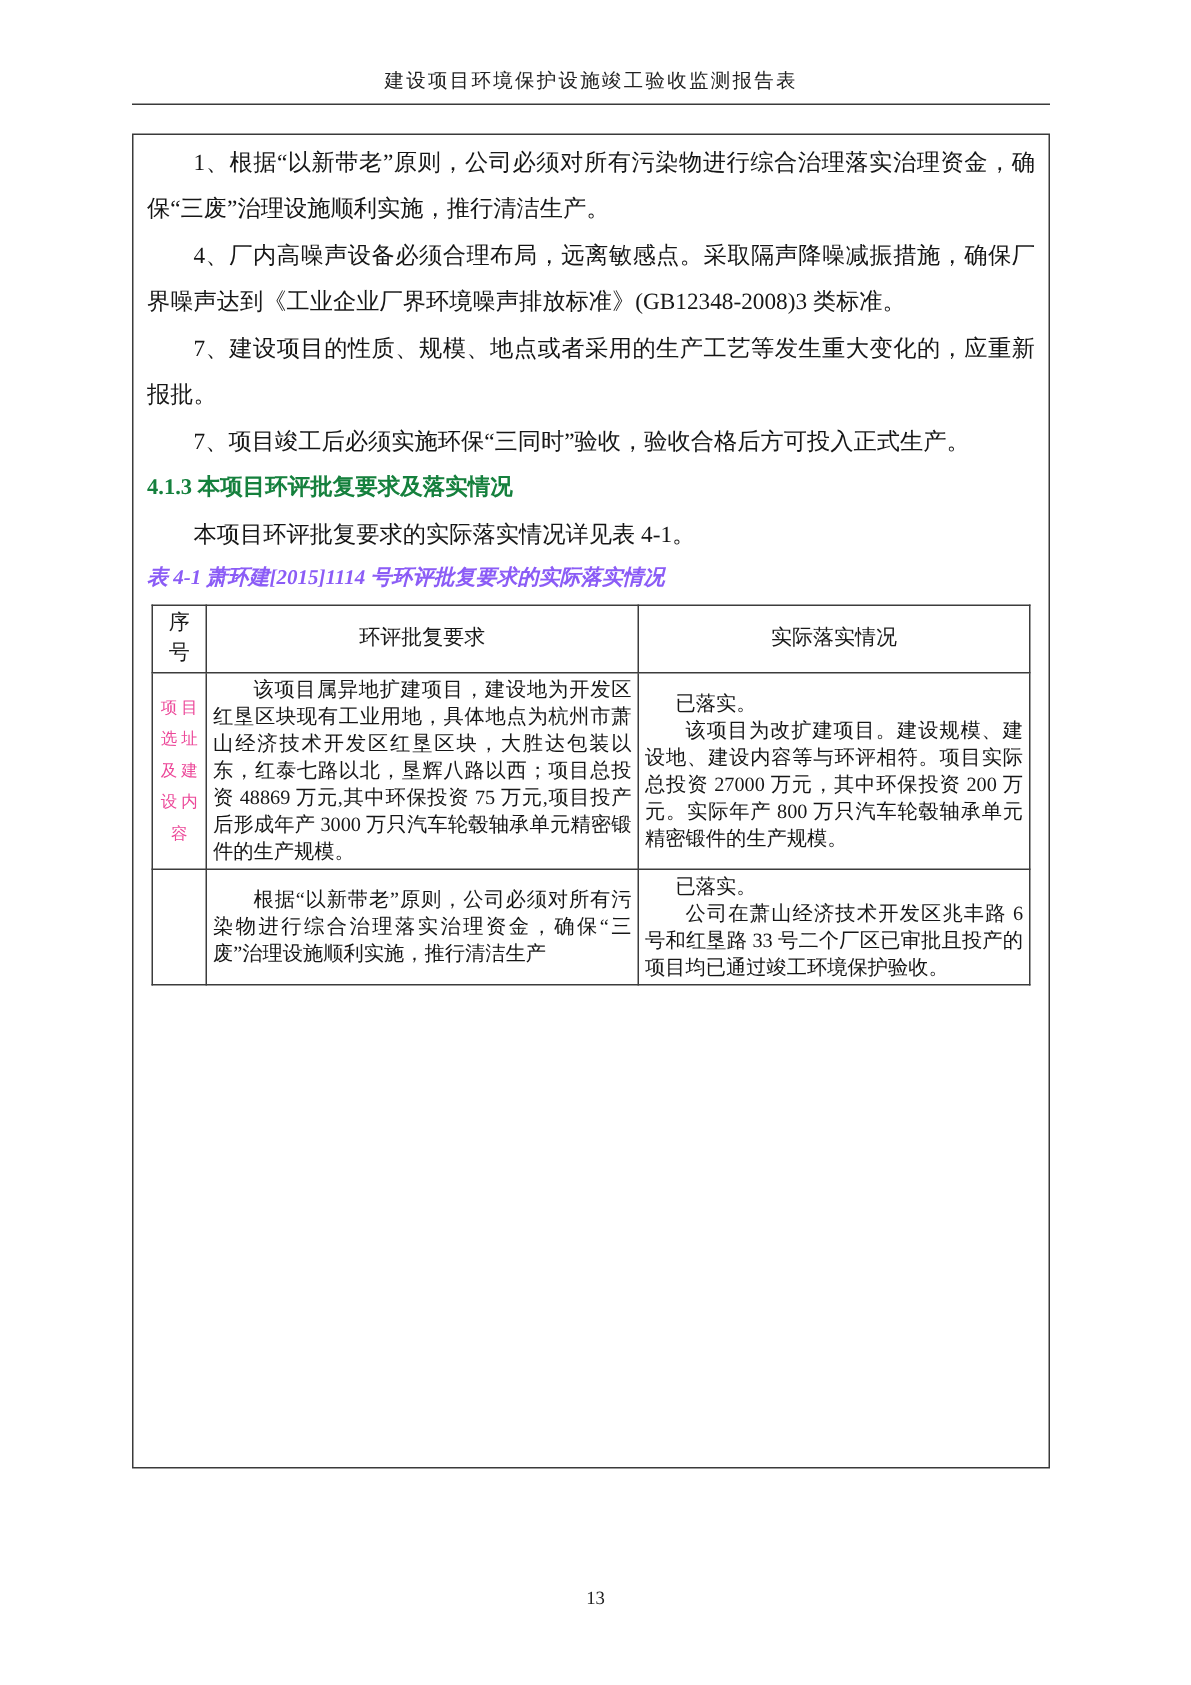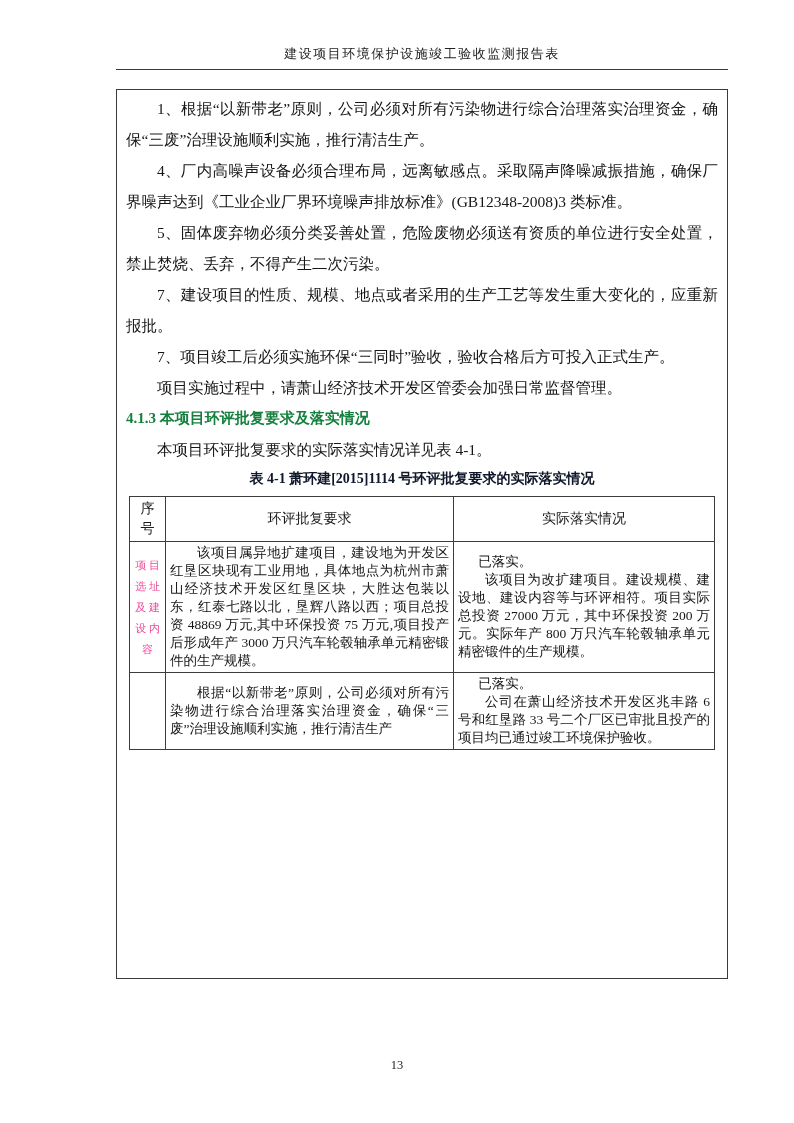--- a/index.html
+++ b/index.html
@@ -6,21 +6,21 @@
   .page {
     position: relative;
     width: 794px;
     height: 1123px;
     background: #ffffff;
     color: #1a1a1a;
     font-family: "Liberation Serif", "DejaVu Serif", serif;
     overflow: hidden;
   }
   .sheet {
-    margin-left: 116px;
+    margin-left: 88px;
     width: 612px;
   }
   .doc-header-title {
     padding-top: 44px;
     text-align: center;
     font-size: 13px;
     letter-spacing: 1.5px;
     line-height: 20px;
     color: #222;
   }
@@ -58,22 +58,22 @@
     line-height: 31px;
     text-align: justify;
     text-indent: 2em;
     color: #161616;
   }
   .table-caption {
     margin: 0 0 3px 0;
     font-size: 14px;
     font-weight: bold;
     line-height: 28px;
-    text-align: center;
-    color: #0f172a;
+    color: #8b5cf6;
+    font-style: italic;
   }
   table.approval-table {
     border-collapse: collapse;
     table-layout: fixed;
     width: 585px;
     margin-left: 3px;
   }
   table.approval-table th,
   table.approval-table td {
     border: 1px solid #3c3c3c;
@@ -132,24 +132,22 @@
   <div class="sheet">
 
     <div class="doc-header-title">建设项目环境保护设施竣工验收监测报告表</div>
     <div class="doc-header-rule"></div>
 
     <div class="content-box">
 
       <div id="paragraphs">
           <p class="body-p">1、根据“以新带老”原则，公司必须对所有污染物进行综合治理落实治理资金，确保“三废”治理设施顺利实施，推行清洁生产。</p>
           <p class="body-p">4、厂内高噪声设备必须合理布局，远离敏感点。采取隔声降噪减振措施，确保厂界噪声达到《工业企业厂界环境噪声排放标准》(GB12348-2008)3 类标准。</p>
-          <p class="body-p">5、固体废弃物必须分类妥善处置，危险废物必须送有资质的单位进行安全处置，禁止焚烧、丢弃，不得产生二次污染。</p>
           <p class="body-p">7、建设项目的性质、规模、地点或者采用的生产工艺等发生重大变化的，应重新报批。</p>
           <p class="body-p">7、项目竣工后必须实施环保“三同时”验收，验收合格后方可投入正式生产。</p>
-          <p class="body-p">项目实施过程中，请萧山经济技术开发区管委会加强日常监督管理。</p>
         </div>
 
       <p class="body-p section-heading">4.1.3 本项目环评批复要求及落实情况</p>
 
       <p class="section-intro">本项目环评批复要求的实际落实情况详见表 4-1。</p>
 
       <div class="table-caption">表 4-1 萧环建[2015]1114 号环评批复要求的实际落实情况</div>
 
       <table class="approval-table">
         <colgroup>

